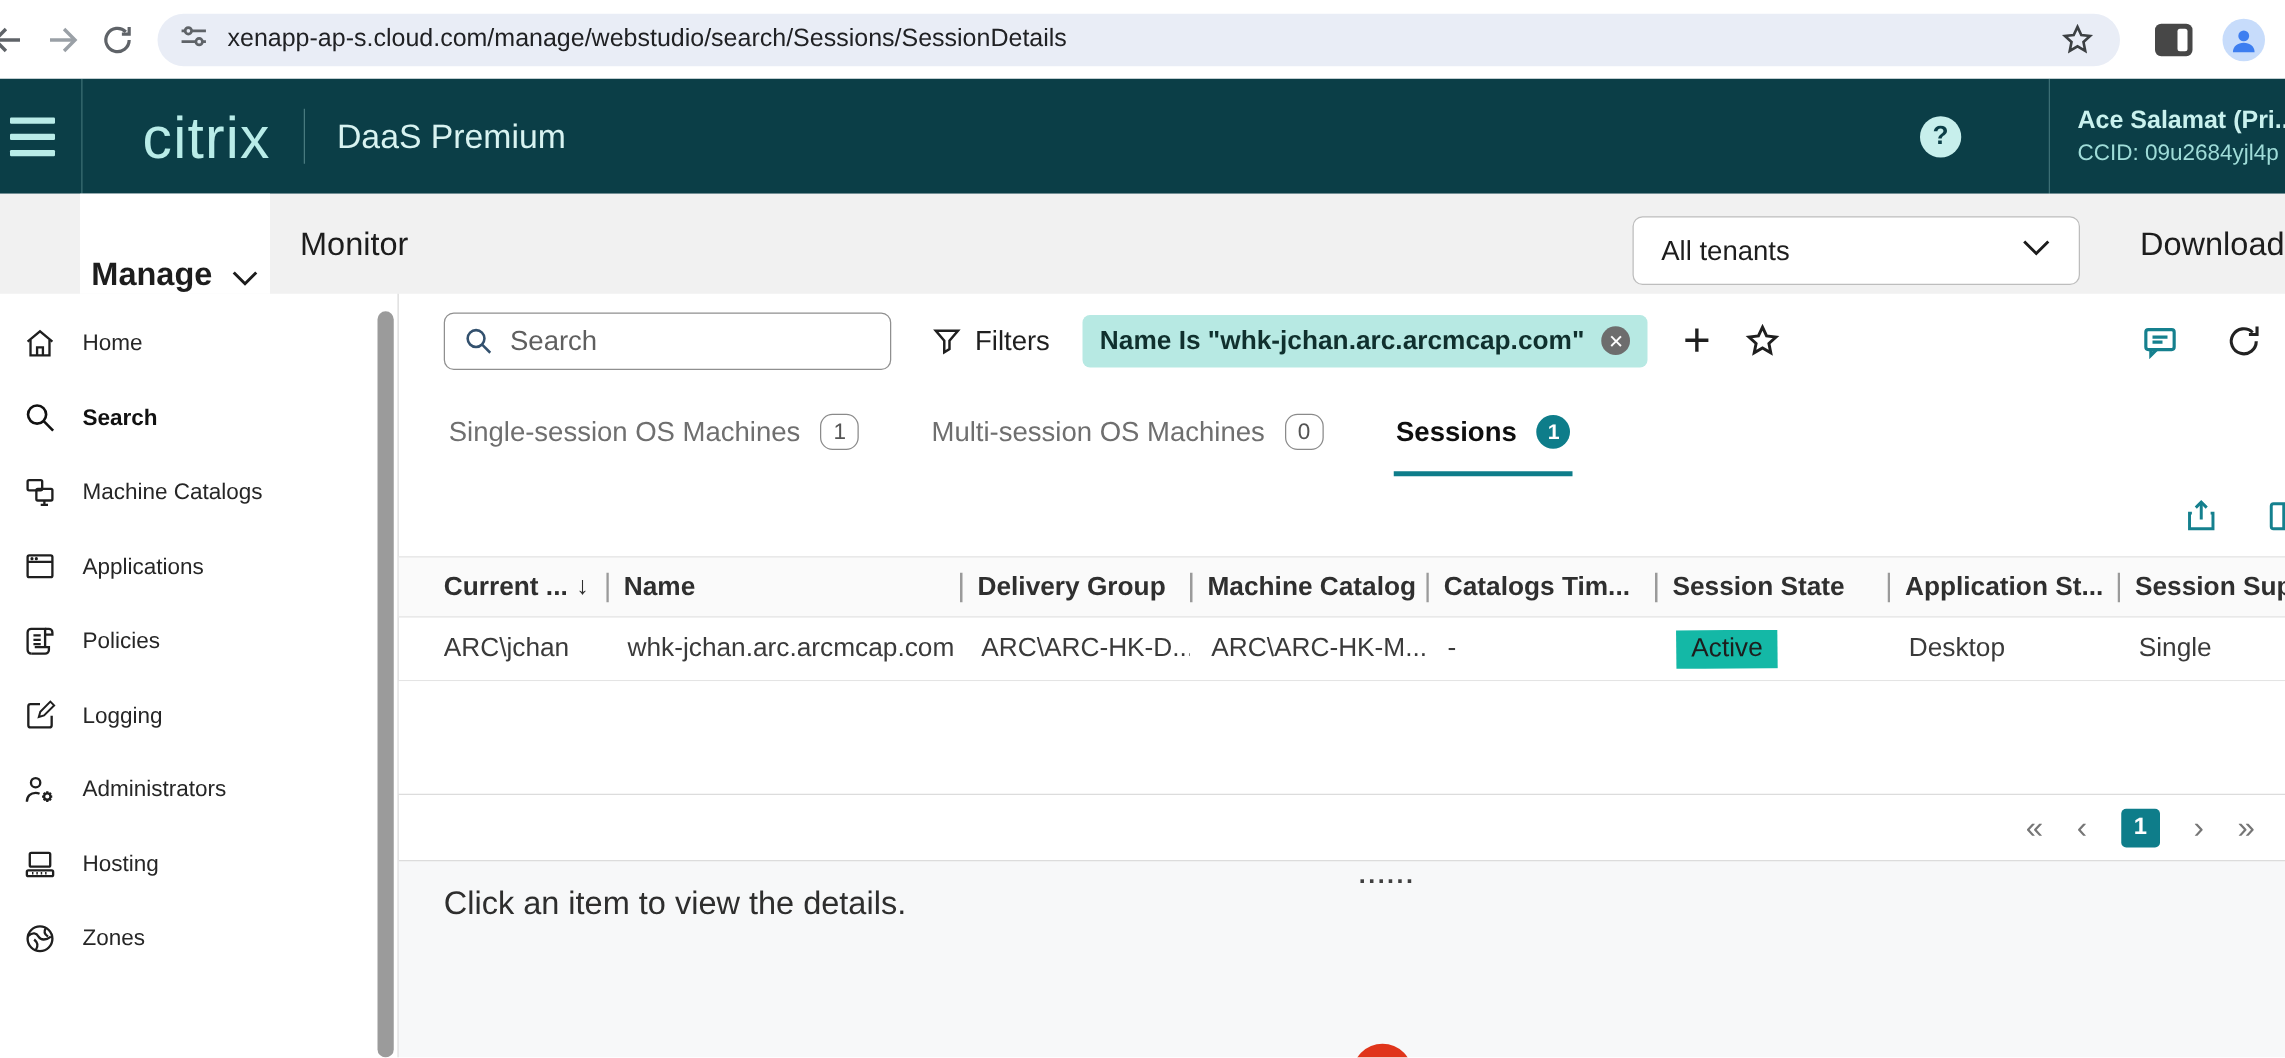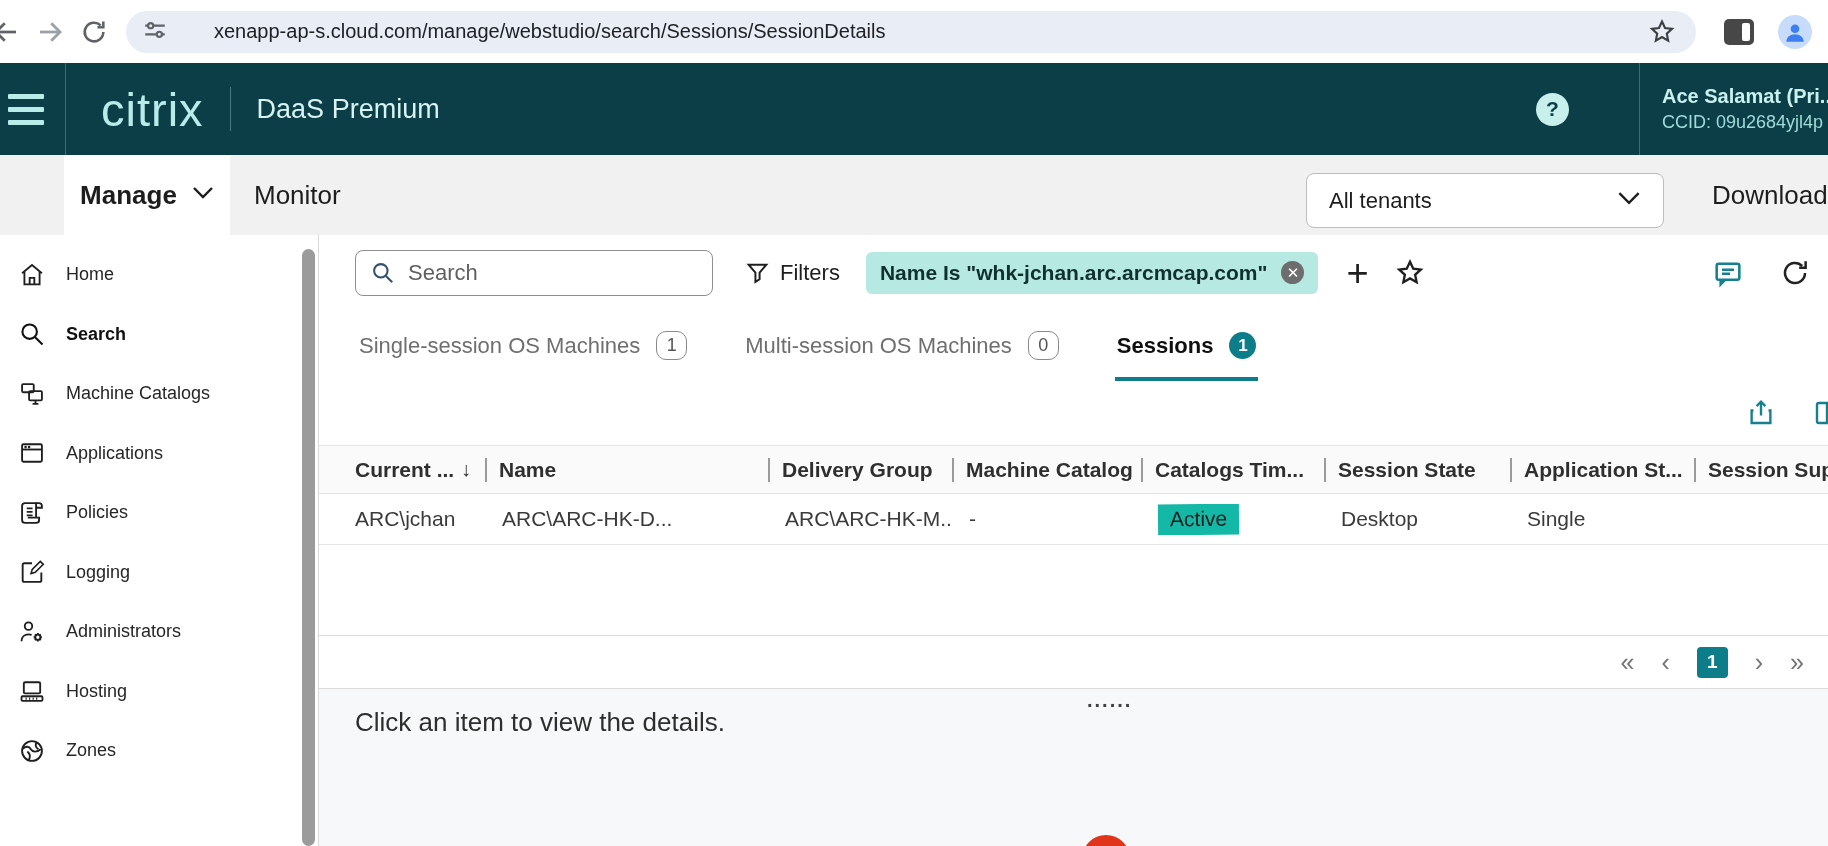--- a/index.html
+++ b/index.html
@@ -4,44 +4,44 @@
 <style>
   * { margin:0; padding:0; box-sizing:border-box; }
   html,body { width:1828px; height:846px; overflow:hidden; background:#fff;
     font-family:"Liberation Sans", sans-serif; }
 
   
   .browser-bar { height:63px; background:#fff; display:flex; align-items:center; padding-right:16px; }
   .nav-ico { flex:0 0 auto; display:flex; align-items:center; justify-content:center; width:44px; height:44px; color:#5f6368; }
   .nav-ico svg { display:block; }
   .back { margin-left:-16px; }
-  .url-pill { flex:1 1 auto; height:42px; background:#e9edf6; border-radius:21px; display:flex; align-items:center; padding:0 14px 0 16px; margin:0 10px;gap:32px; }
+  .url-pill { flex:1 1 auto; height:42px; background:#e9edf6; border-radius:21px; display:flex; align-items:center; padding:0 14px 0 16px; margin:0 10px; }
   .url-text { flex:1; font-size:20px; color:#202124; white-space:nowrap; overflow:hidden; margin-left:14px; }
   .pill-star { display:flex; align-items:center; margin-right:6px; }
   .side-panel { width:30px; height:26px; background:#474747; border-radius:5px; position:relative; margin:0 24px 0 18px; }
   .side-panel::after { content:""; position:absolute; right:4px; top:4px; bottom:4px; width:8px; background:#fff; border-radius:2px; }
   .avatar { width:34px; height:34px; border-radius:50%; background:#c7dcfb; display:flex; align-items:center; justify-content:center; }
 
   
   .app-header { height:92px; background:#0b3e47; display:flex; align-items:center; }
   .hamburger { width:66px; height:100%; display:flex; flex-direction:column; justify-content:center; gap:8px; padding-left:8px; border-right:1px solid rgba(185,236,232,.28); cursor:pointer; }
   .hamburger span { width:36px; height:5px; background:#b9ece8; border-radius:1px; }
-  .brand { font-size:47px; color:#b9ece8; letter-spacing:1px; margin-left:35px; line-height:1; }
+  .brand { font-size:47px; color:#b9ece8; letter-spacing:1px; margin-left:48px; line-height:1; }
   .brand-div { width:1px; height:44px; background:rgba(185,236,232,.35); margin:0 26px; }
   .product { font-size:27px; color:#d8f3f1; font-weight:500; }
   .hdr-spacer { flex:1; }
   .help-circle { width:33px; height:33px; border-radius:50%; background:#c7efec; color:#0b3e47; font-weight:bold; font-size:21px; display:flex; align-items:center; justify-content:center; margin-right:70px; }
   .hdr-div { width:1px; height:100%; background:rgba(185,236,232,.28); }
   .user-block { width:188px; padding-left:22px; overflow:hidden; }
   .user-name { font-size:20px; font-weight:bold; color:#c9f1ee; white-space:nowrap; }
   .user-ccid { font-size:18px; color:#9fdcd8; white-space:nowrap; margin-top:4px; }
 
   
   .manage-bar { height:80px; background:#f1f1f1; display:flex; align-items:center; position:relative; }
-  .manage-tab { background:#fff; height:100%; width:166px; margin-left:64px; display:flex; align-items:center; justify-content:center; gap:15px; cursor:pointer; }
+  .manage-tab { background:#fff; height:100%; width:152px; margin-left:64px; display:flex; align-items:flex-end; justify-content:center; gap:15px; cursor:pointer; }
   .manage-label { font-size:26px; font-weight:bold; color:#1d1d1d; }
   .monitor-label { font-size:26px; color:#1d1d1d; margin-left:24px; cursor:pointer; }
   .tenant-select { position:absolute; left:1306px; top:18px; width:358px; height:55px; background:#fff; border:1px solid #bdbdbd; border-radius:8px; display:flex; align-items:center; justify-content:space-between; padding:0 22px; cursor:pointer; }
   .tenant-value { font-size:22px; color:#1d1d1d; }
   .downloads { position:absolute; left:1712px; font-size:26px; color:#1d1d1d; white-space:nowrap; cursor:pointer; }
 
   
   .workspace { display:flex; height:611px; }
   .sidebar { width:300px; padding-top:10px; }
   .side-item { height:59.5px; display:flex; align-items:center; gap:20px; padding-left:18px; cursor:pointer; }
@@ -355,20 +355,21 @@
       <div class="th">Delivery Group</div>
       <div class="th">Machine Catalog</div>
       <div class="th">Catalogs Tim...</div>
       <div class="th">Session State</div>
       <div class="th">Application St...</div>
       <div class="th">Session Sup...</div>
     </div>
 
     <div class="grid trow">
       <div class="td">ARC\jchan</div>
+      <div class="td">whk-jchan.arc.arcmcap.com</div>
       <div class="td">ARC\ARC-HK-D...</div>
       <div class="td">ARC\ARC-HK-M...</div>
       <div class="td">-</div>
       <div class="td"><span class="hl">Active</span></div>
       <div class="td">Desktop</div>
       <div class="td">Single</div>
     </div>
 
     <div class="table-filler"></div>
 

